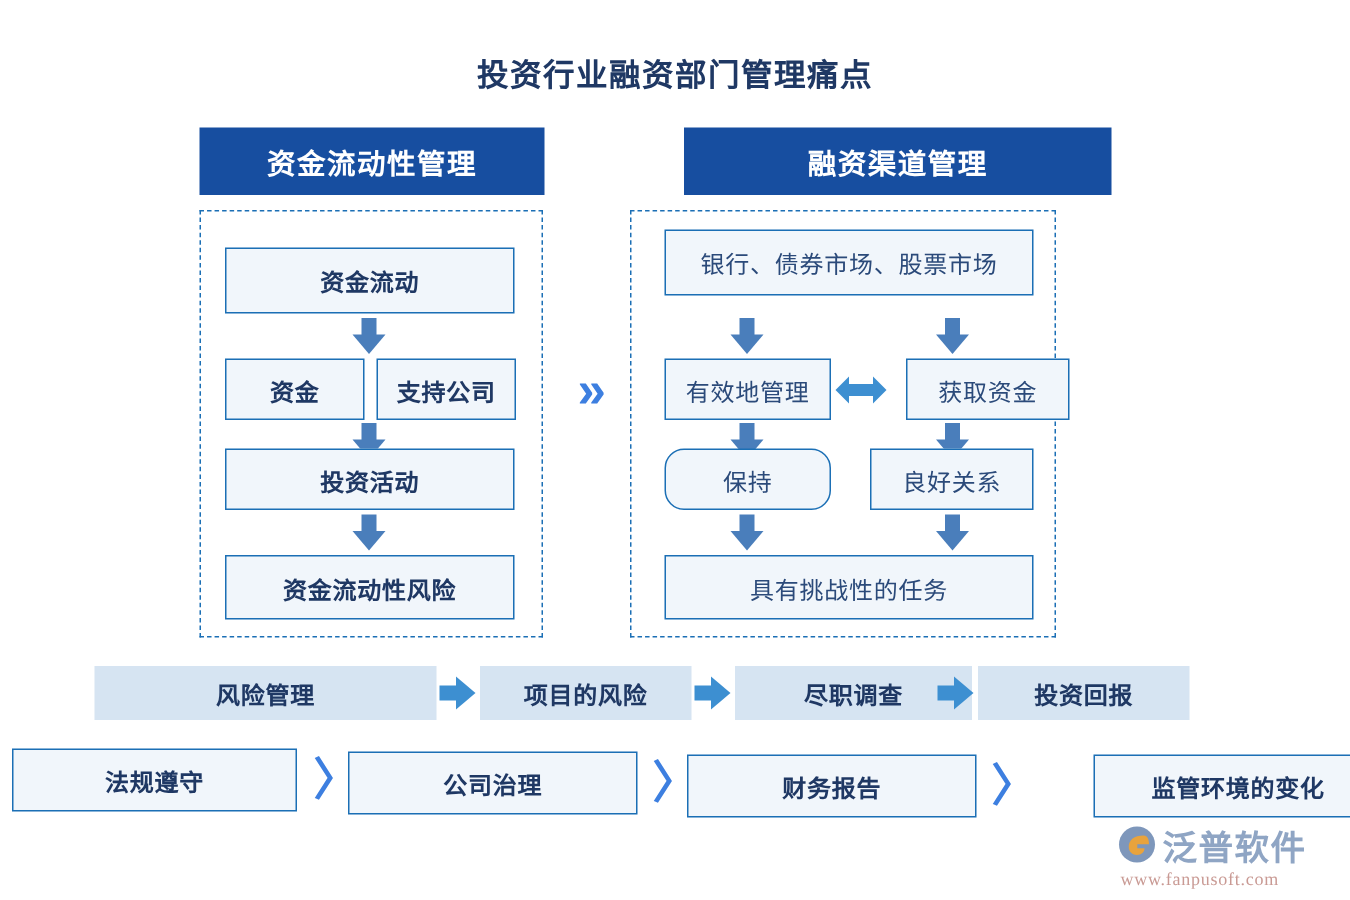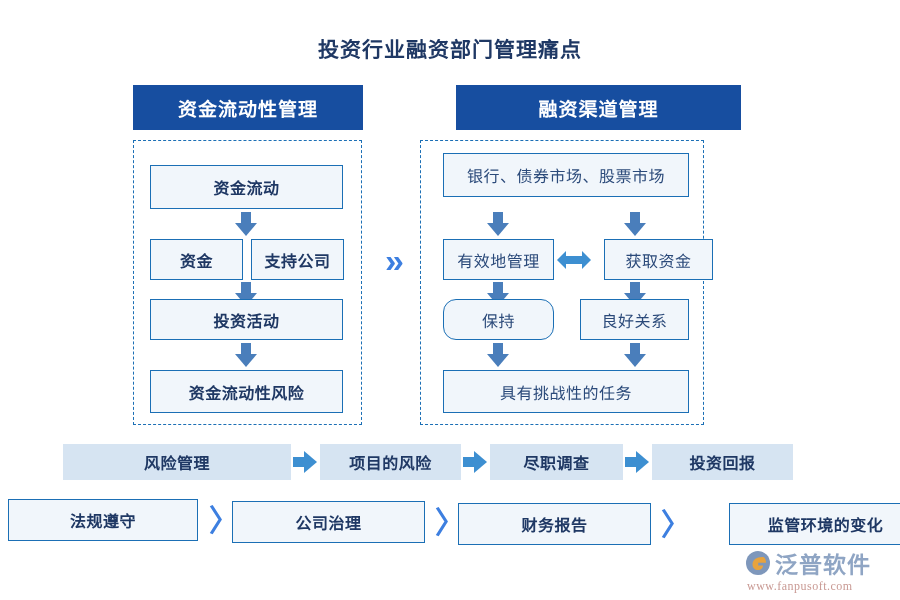--- a/index.html
+++ b/index.html
@@ -333,21 +333,21 @@
     <div class="head"></div>
 </div>
 
 <div class="chip-row3" style="left:320px; top:444px; width:141px;">项目的风险</div>
 
 <div class="arrow-right-solid" style="left:463px; top:451px;">
   <div class="stem"></div>
     <div class="head"></div>
 </div>
 
-<div class="chip-row3" style="left:490px; top:444px; width:133px;text-align:center;">尽职调查</div>
+<div class="chip-row3" style="left:490px; top:444px; width:158px;text-align:center;">尽职调查</div>
 
 <div class="arrow-right-solid" style="left:625px; top:451px;">
   <div class="stem"></div>
     <div class="head"></div>
 </div>
 
 <div class="chip-row3" style="left:652px; top:444px; width:141px;">投资回报</div>
 
 <div class="chip-row4" style="left:8px; top:499px; width:190px;">法规遵守</div>
 

